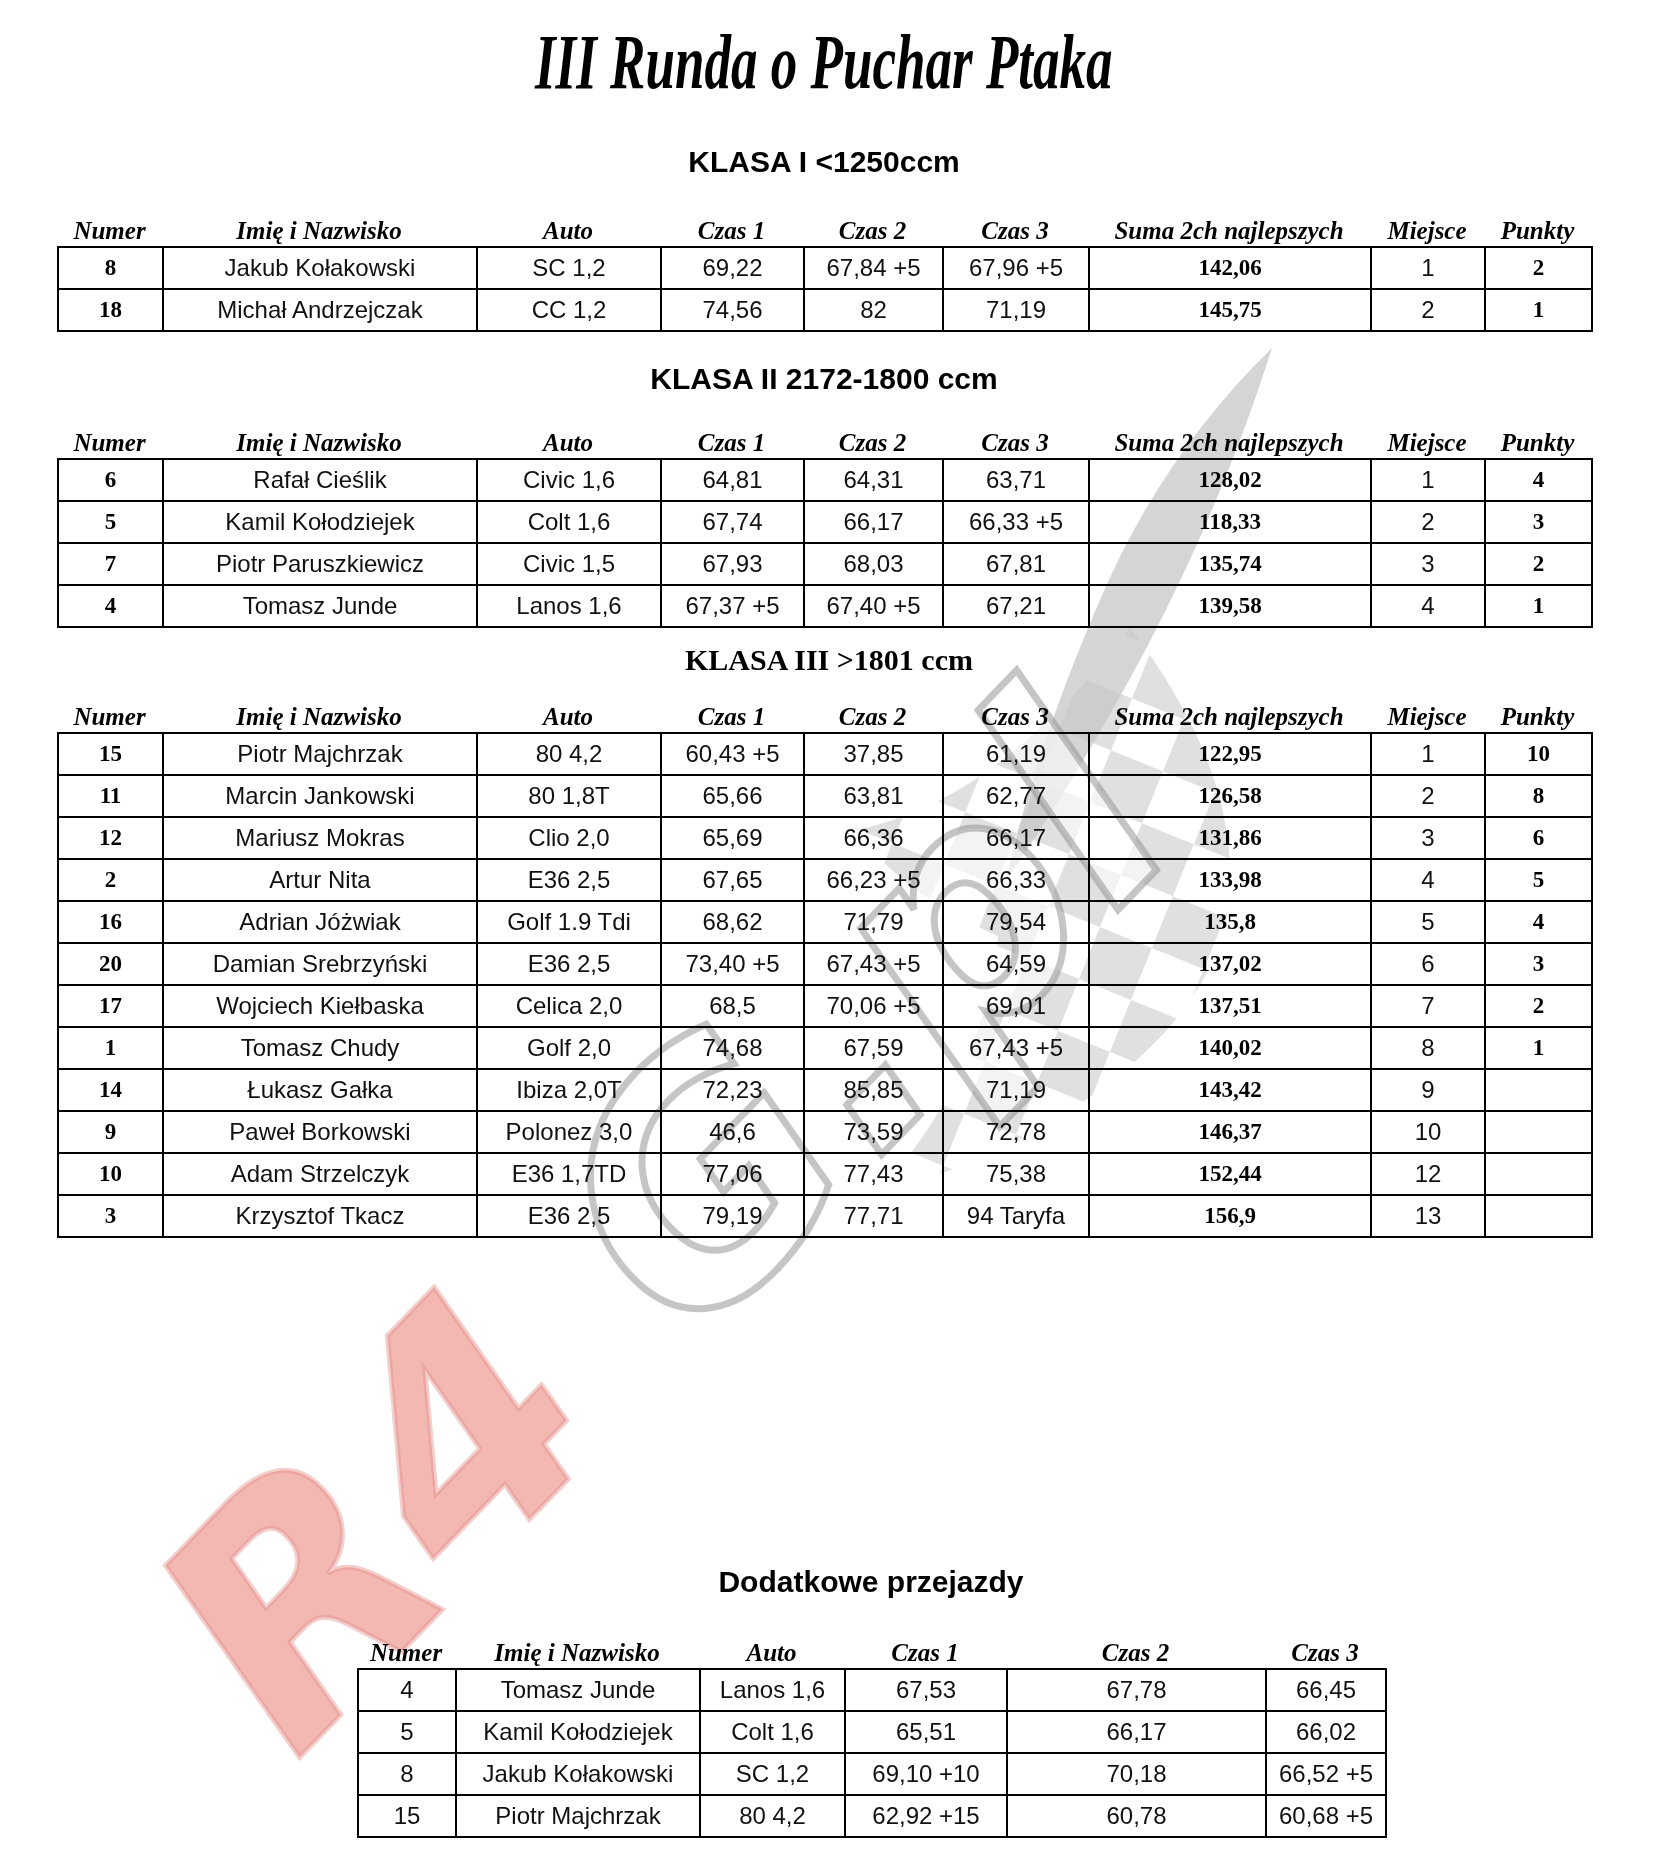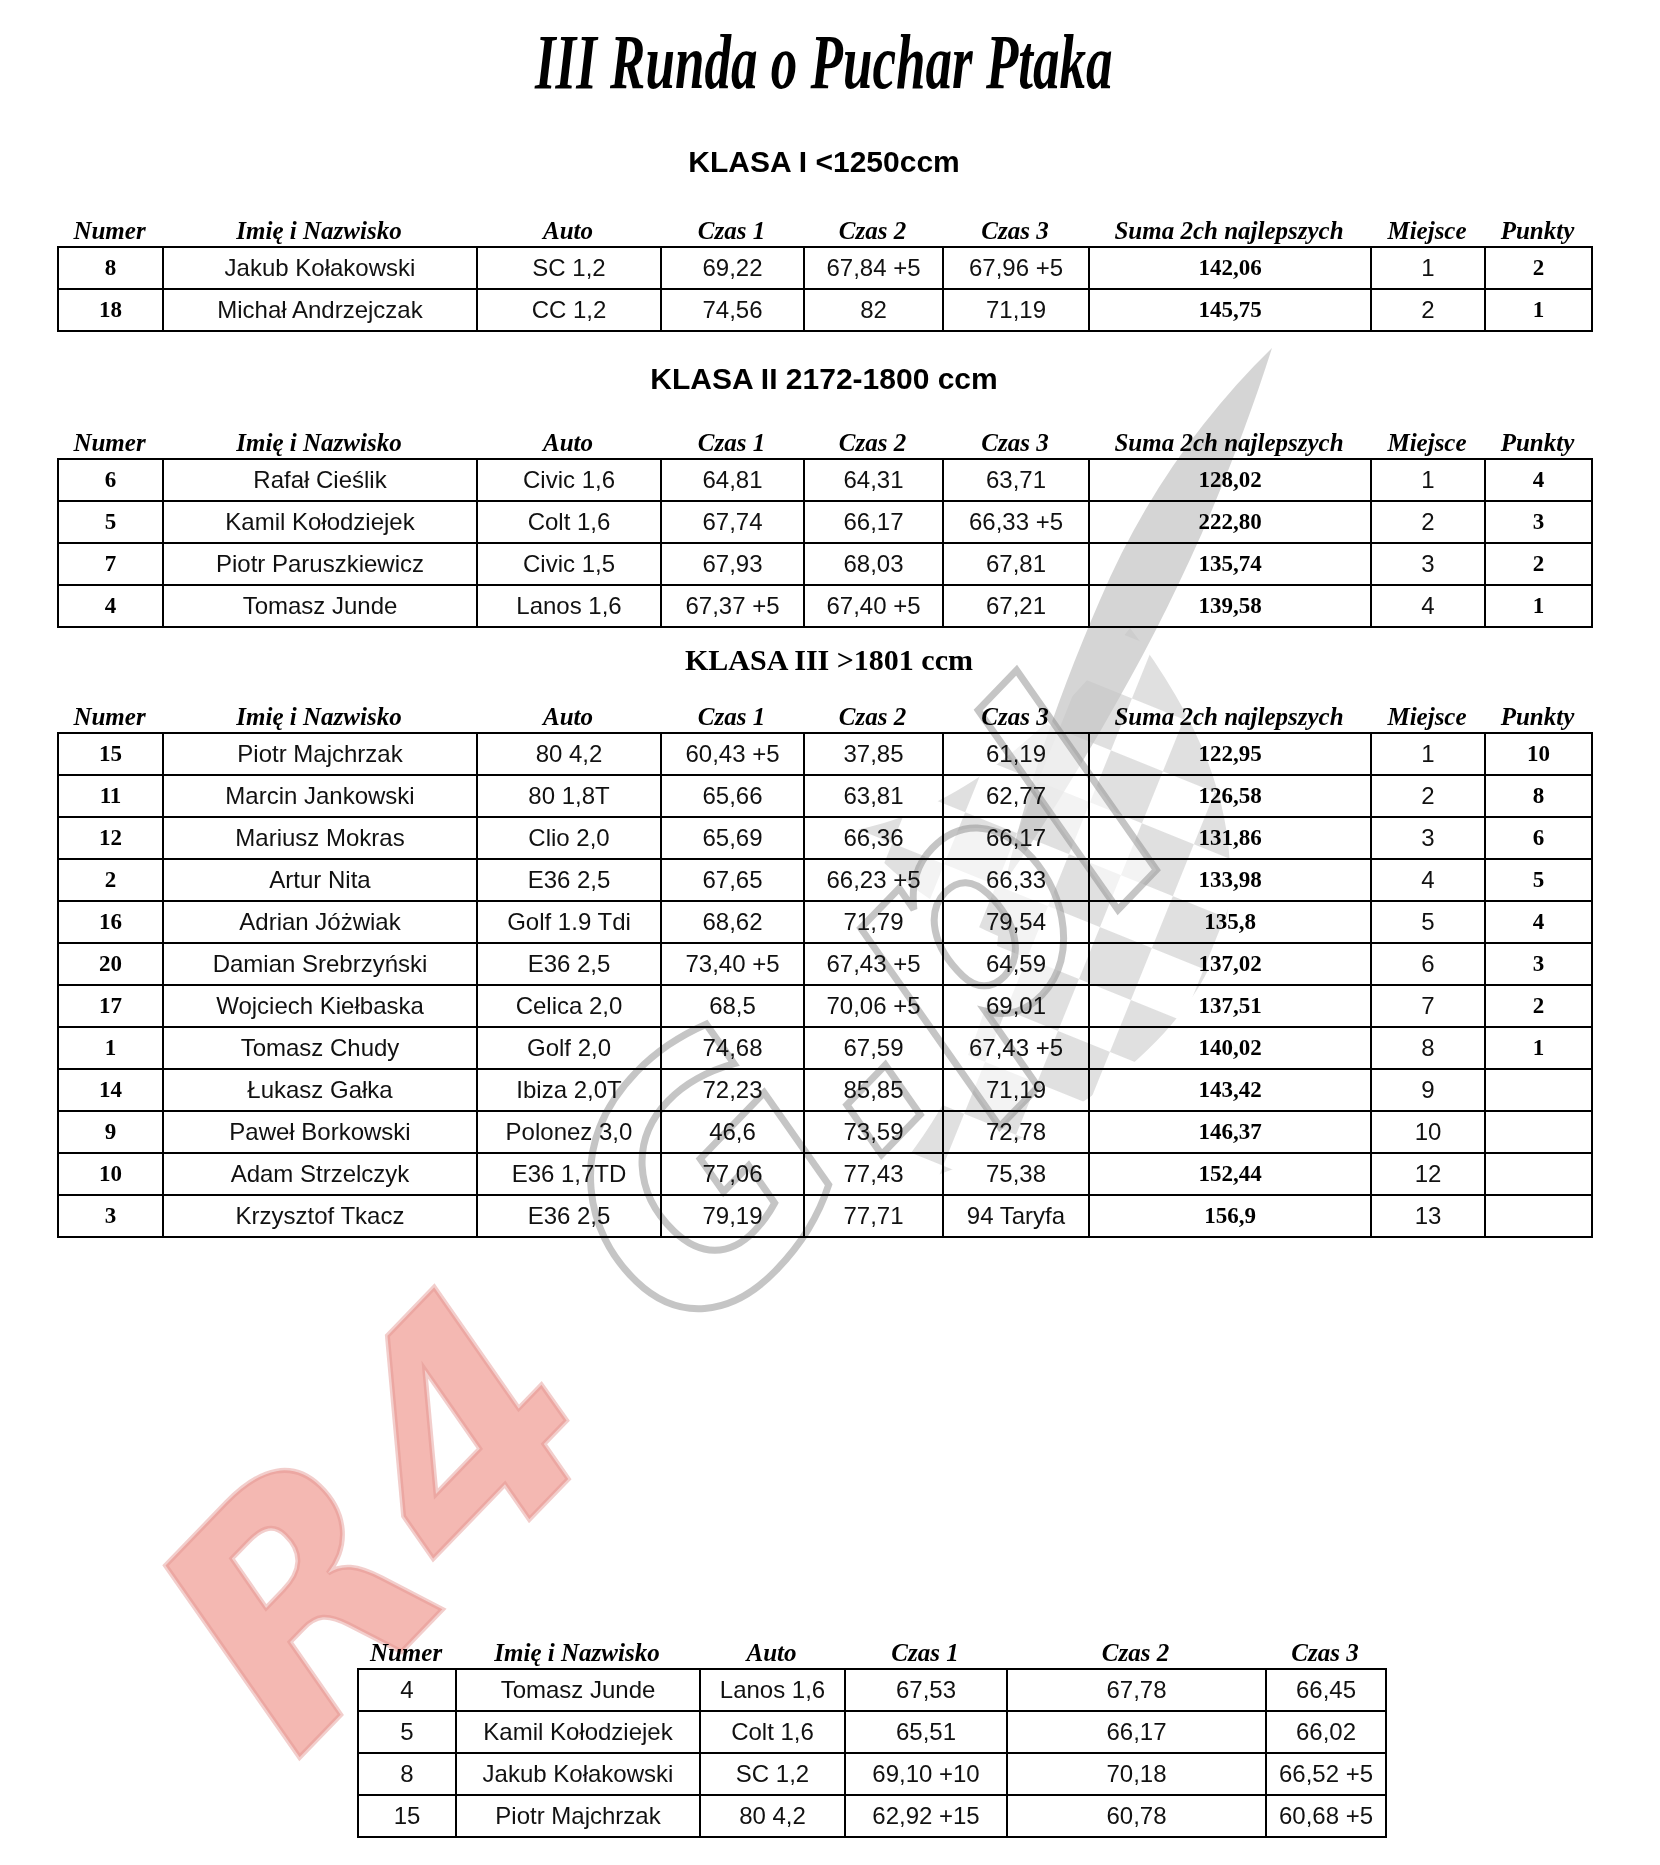--- a/index.html
+++ b/index.html
@@ -135,21 +135,21 @@
               <td class="" style="width:114px">1</td>
               <td class="bserif" style="width:107px">4</td>
             </tr>
             <tr>
               <td class="bserif" style="width:105px">5</td>
               <td class="" style="width:314px">Kamil Kołodziejek</td>
               <td class="" style="width:184px">Colt 1,6</td>
               <td class="" style="width:143px">67,74</td>
               <td class="" style="width:139px">66,17</td>
               <td class="" style="width:146px">66,33 +5</td>
-              <td class="bserif" style="width:282px">222,80</td>
+              <td class="bserif" style="width:282px">118,33</td>
               <td class="" style="width:114px">2</td>
               <td class="bserif" style="width:107px">3</td>
             </tr>
             <tr>
               <td class="bserif" style="width:105px">7</td>
               <td class="" style="width:314px">Piotr Paruszkiewicz</td>
               <td class="" style="width:184px">Civic 1,5</td>
               <td class="" style="width:143px">67,93</td>
               <td class="" style="width:139px">68,03</td>
               <td class="" style="width:146px">67,81</td>
@@ -316,20 +316,21 @@
               <td class="" style="width:139px">77,71</td>
               <td class="" style="width:146px">94 Taryfa</td>
               <td class="bserif" style="width:282px">156,9</td>
               <td class="" style="width:114px">13</td>
               <td class="bserif" style="width:107px"></td>
             </tr>
           </tbody>
         </table>
       </div>
 
+    <div class="heading sans" style="left:357px;top:1566px;width:1028px;">Dodatkowe przejazdy</div>
     <div class="tablewrap" style="left:357px;top:1638px;">
         <div class="hrow">
           <div class="hcell" style="width:98px">Numer</div>
           <div class="hcell" style="width:244px">Imię i Nazwisko</div>
           <div class="hcell" style="width:145px">Auto</div>
           <div class="hcell" style="width:162px">Czas 1</div>
           <div class="hcell" style="width:259px">Czas 2</div>
           <div class="hcell" style="width:120px">Czas 3</div>
         </div>
         <table class="grid">

